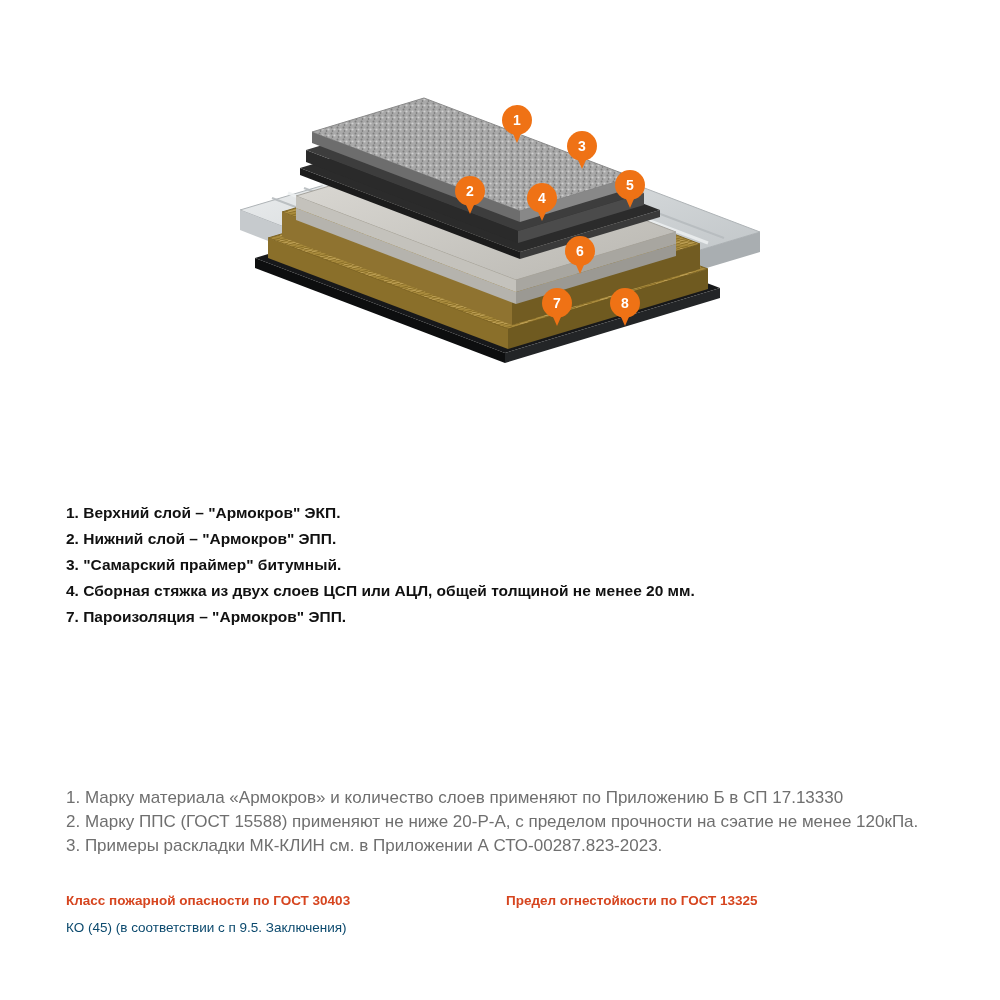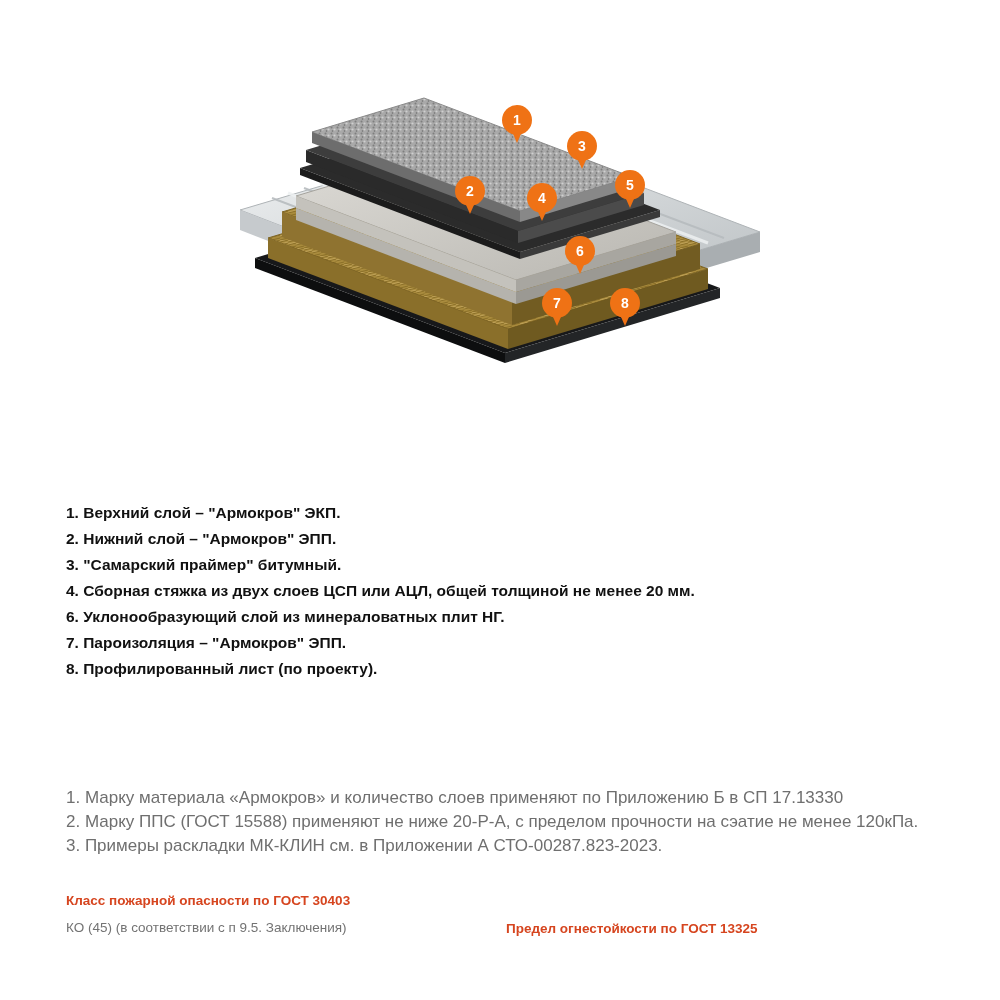--- a/index.html
+++ b/index.html
@@ -100,34 +100,33 @@
     line-height: 24px;
   }
 
   
   .specs {
     position: absolute;
     left: 66px;
     top: 890px;
     width: 880px;
     display: flex;
-    align-items: flex-end;
   }
   .spec-col {
     width: 460px;
   }
   .spec-title {
     font-size: 13.5px;
     font-weight: bold;
     color: #d6451f;
     line-height: 22px;
   }
   .spec-value {
     font-size: 13.5px;
-    color: #737373;
+    color: #0c4a6e;
     line-height: 24px;
     margin-top: 4px;
   }
 </style>
 </head>
 <body>
 
 <div class="illustration">
 
   <svg class="stack-wrap" viewBox="0 0 1000 470">
@@ -267,23 +266,21 @@
     <div class="pin"></div>
     <div class="num">8</div>
   </div>
 </div>
 
 <div class="legend">
   <div class="legend-item">1. Верхний слой – "Армокров" ЭКП.</div>
   <div class="legend-item">2. Нижний слой – "Армокров" ЭПП.</div>
   <div class="legend-item">3. "Самарский праймер" битумный.</div>
   <div class="legend-item">4. Сборная стяжка из двух слоев ЦСП или АЦЛ, общей толщиной не менее 20 мм.</div>
-  <div class="legend-item">6. Уклонообразующий слой из минераловатных плит НГ.</div>
   <div class="legend-item">7. Пароизоляция – "Армокров" ЭПП.</div>
-  <div class="legend-item">8. Профилированный лист (по проекту).</div>
 </div>
 
 <div class="notes">
   <div class="note-item">1. Марку материала «Армокров» и количество слоев применяют по Приложению Б в СП 17.13330</div>
   <div class="note-item">2. Марку ППС (ГОСТ 15588) применяют не ниже 20-Р-А, с пределом прочности на сэатие не менее 120кПа.</div>
   <div class="note-item">3. Примеры раскладки МК-КЛИН см. в Приложении А СТО-00287.823-2023.</div>
 </div>
 
 <div class="specs">
   <div class="spec-col">

